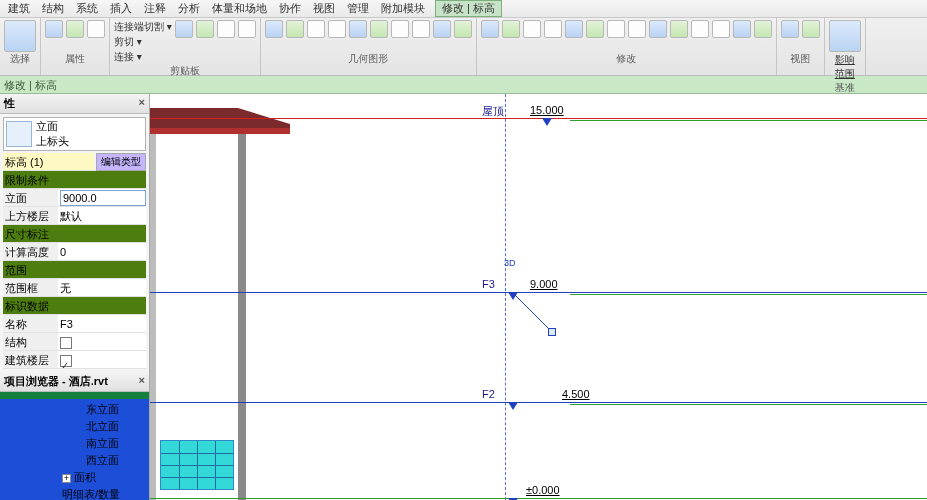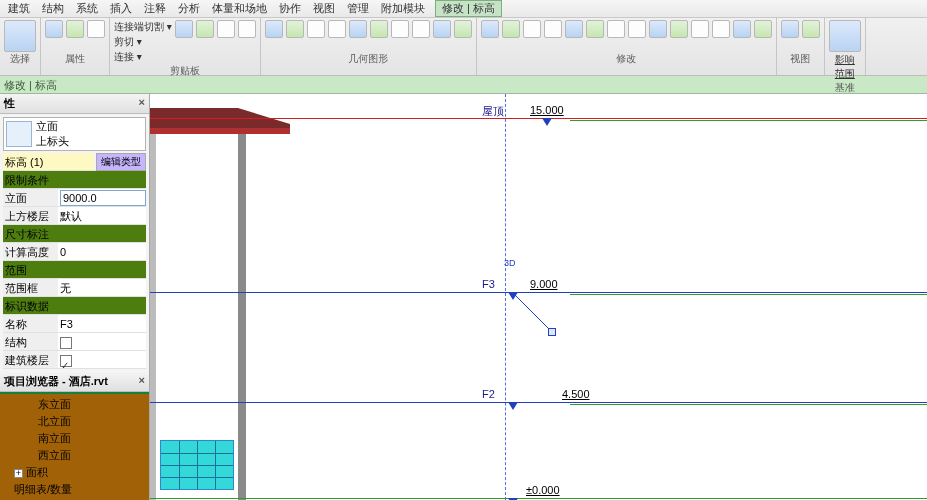--- a/index.html
+++ b/index.html
@@ -38,21 +38,21 @@
 .row .v input { width: 100%; height: 16px; border: 1px solid #7fa6cf; font-size: 11px; padding-left: 2px; }
 .row.section .k { background: #4d7c0f; font-weight: normal; }
 .checkbox { width: 12px; height: 12px; border: 1px solid #777; background: #fff; display: inline-block; vertical-align: middle; }
 .checkbox.on::after { content: "✓"; font-size: 10px; line-height: 10px; color: #333; }
 .editBtn { border: 1px solid #a8a8a8; background: #c4b5fd; font-size: 10px; padding: 1px 4px; margin-left: 2px; }
 
 .hlprow { height: 18px; display: flex; border-top: 1px solid #c5c5c5; background: #eee; }
 .hlprow a { color: #1254b0; text-decoration: underline; padding-left: 3px; line-height: 18px; }
 .hlprow button { margin-left: auto; font-size: 10px; padding: 0 10px; }
 
-.browser { flex: 1; overflow: auto; background: #a16207; border-top: 2px solid #15803d; }
+.browser { flex: 1; overflow: auto; background: #1d4ed8; border-top: 7px solid #15803d; padding-left: 48px; }
 .tree { padding: 2px 2px 6px 2px; }
 .tree div { padding: 1px 0 1px 0; white-space: nowrap; }
 .tree .l1 { padding-left: 12px; }
 .tree .l3 { padding-left: 36px; }
 .tree .bold { font-weight: normal; }
 .expander { display: inline-block; width: 9px; height: 9px; border: 1px solid #888; line-height: 7px; text-align: center; font-size: 9px; margin-right: 3px; background: #fff; }
 
 
 .canvas { flex: 1; position: relative; background: #fff; overflow: hidden; }
 .level-line { position: absolute; left: 0; right: 0; height: 0; }

